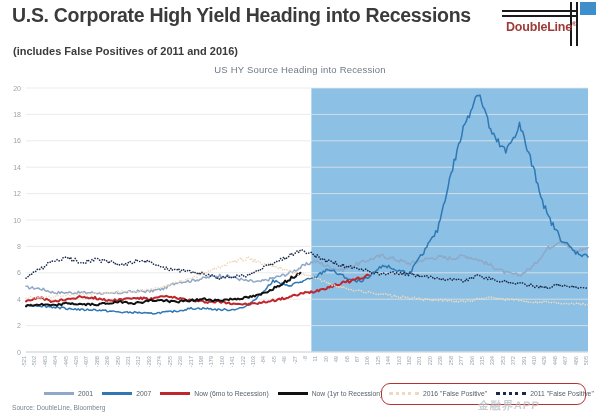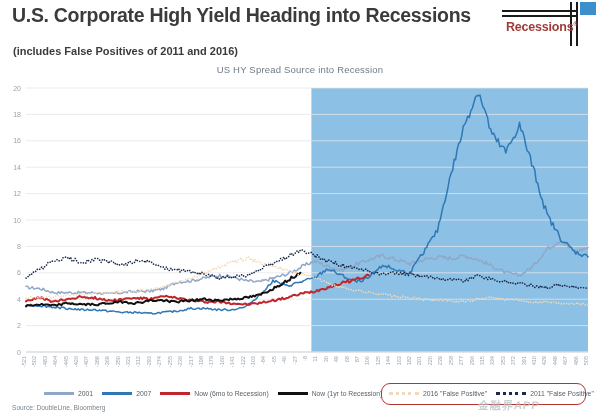--- a/index.html
+++ b/index.html
@@ -83,26 +83,26 @@
 
 <div class="header">
   <div class="title">U.S. Corporate High Yield Heading into Recessions</div>
   <div class="subtitle">(includes False Positives of 2011 and 2016)</div>
   <div class="logo">
     <div class="hbar h1"></div>
     <div class="hbar h2"></div>
     <div class="vbar v1"></div>
     <div class="vbar v2"></div>
     <div class="sq"></div>
-    <div class="word"><span>Recessions</span><span class="reg">®</span></div>
+    <div class="word"><span>DoubleLine</span><span class="reg">®</span></div>
   </div>
 </div>
 
 <div class="chart-wrap">
-  <div class="chart-title">US HY Spread Source into Recession</div>
+  <div class="chart-title">US HY Source Heading into Recession</div>
   <svg class="plot" id="plotsvg" width="600" height="330">
       <rect x="311.38206627680313" y="36" width="276.61793372319687" height="264" fill="#8cc0e4"></rect>
       <line x1="26" y1="300" x2="588" y2="300" stroke="#e3e6e9" stroke-width="0.8"></line>
       <text x="21" y="302.5" text-anchor="end" class="ylabel">0</text>
       <line x1="26" y1="273.6" x2="588" y2="273.6" stroke="#e3e6e9" stroke-width="0.8"></line>
       <text x="21" y="276.1" text-anchor="end" class="ylabel">2</text>
       <line x1="26" y1="247.2" x2="588" y2="247.2" stroke="#e3e6e9" stroke-width="0.8"></line>
       <text x="21" y="249.7" text-anchor="end" class="ylabel">4</text>
       <line x1="26" y1="220.8" x2="588" y2="220.8" stroke="#e3e6e9" stroke-width="0.8"></line>
       <text x="21" y="223.3" text-anchor="end" class="ylabel">6</text>

